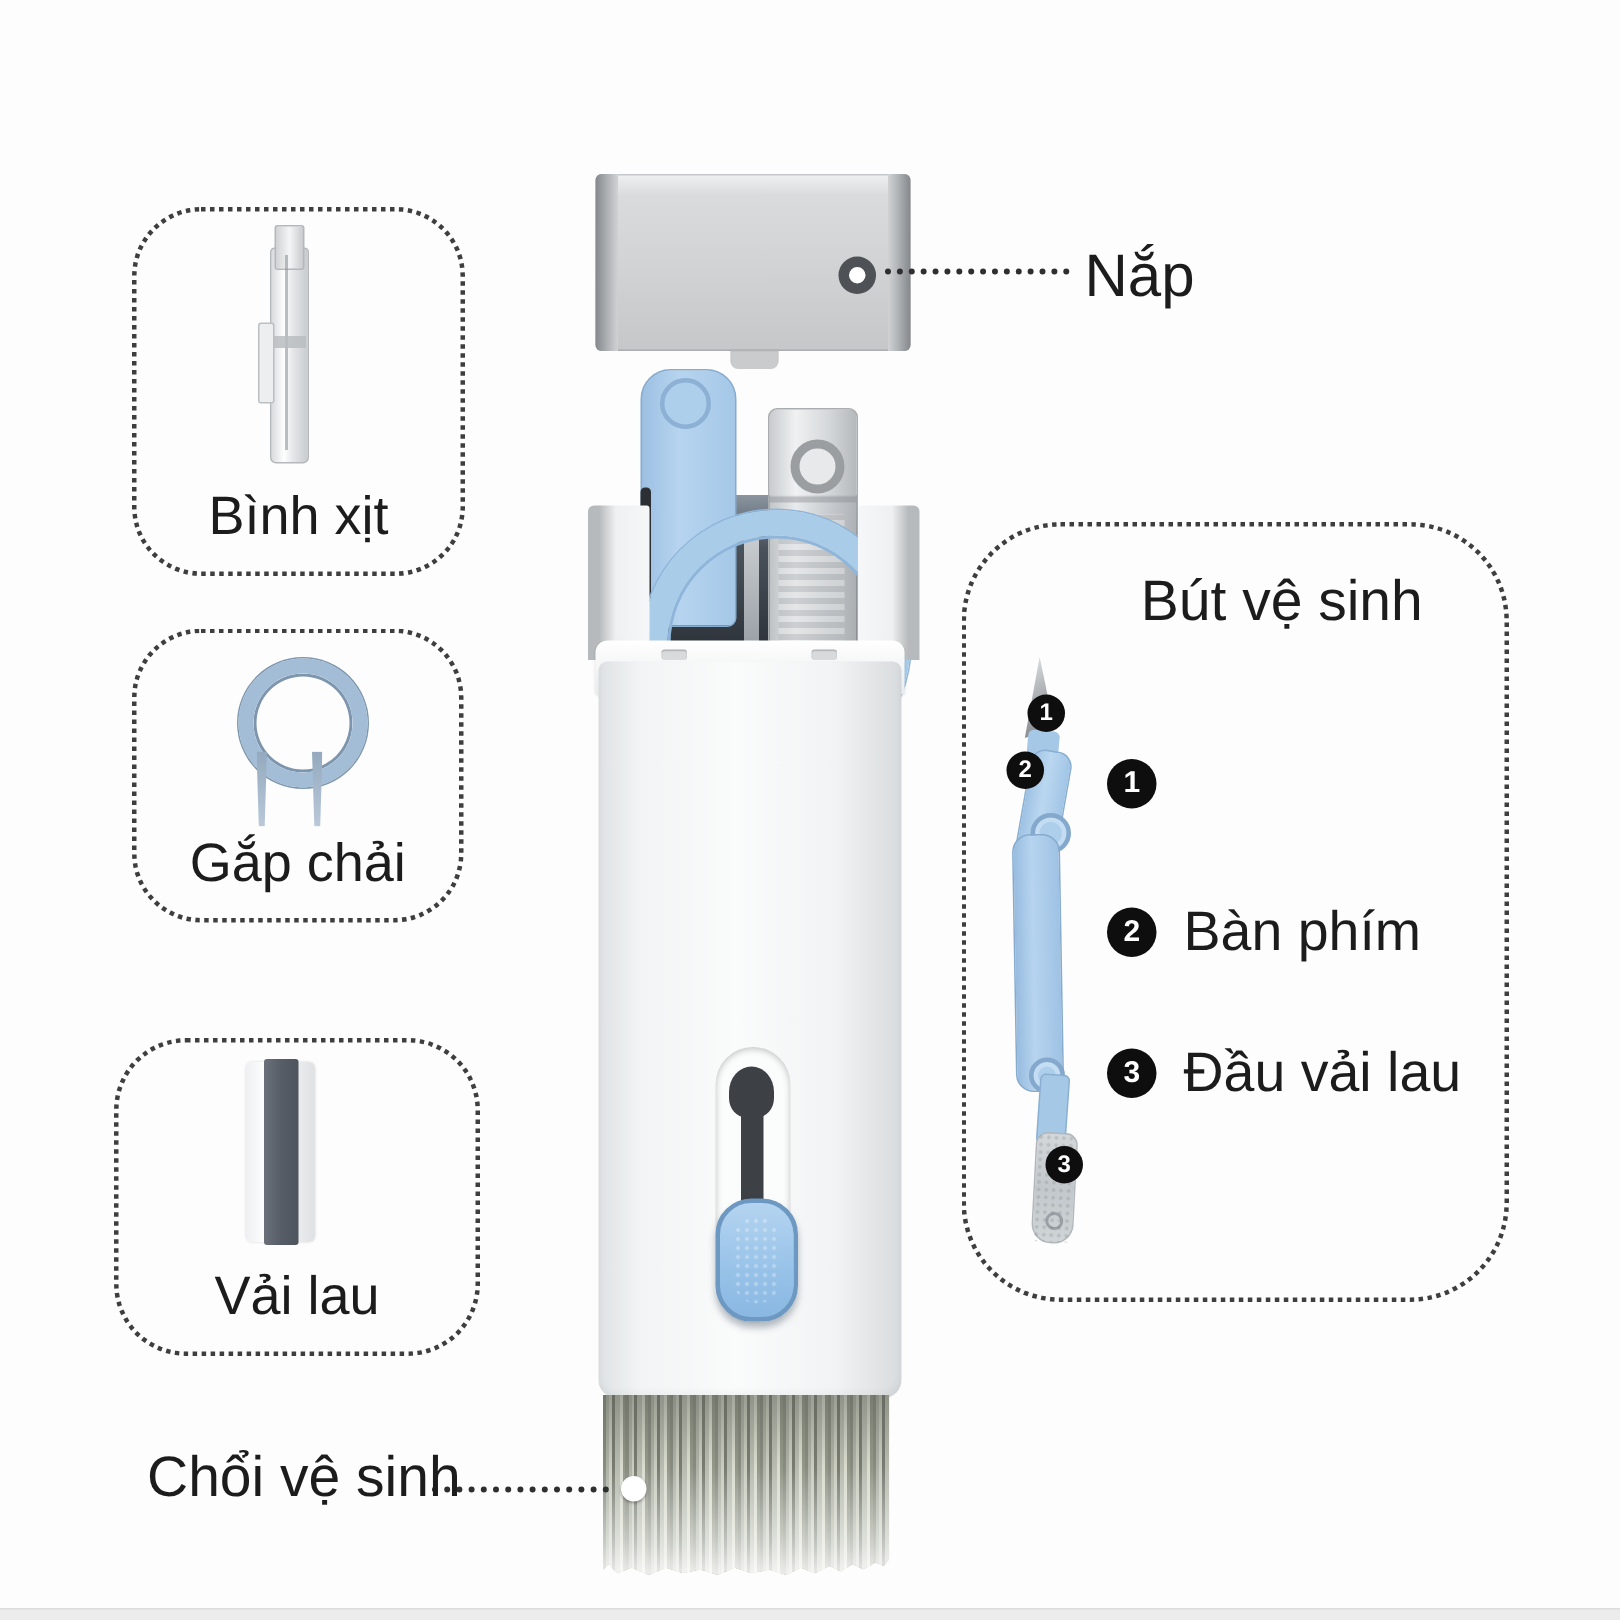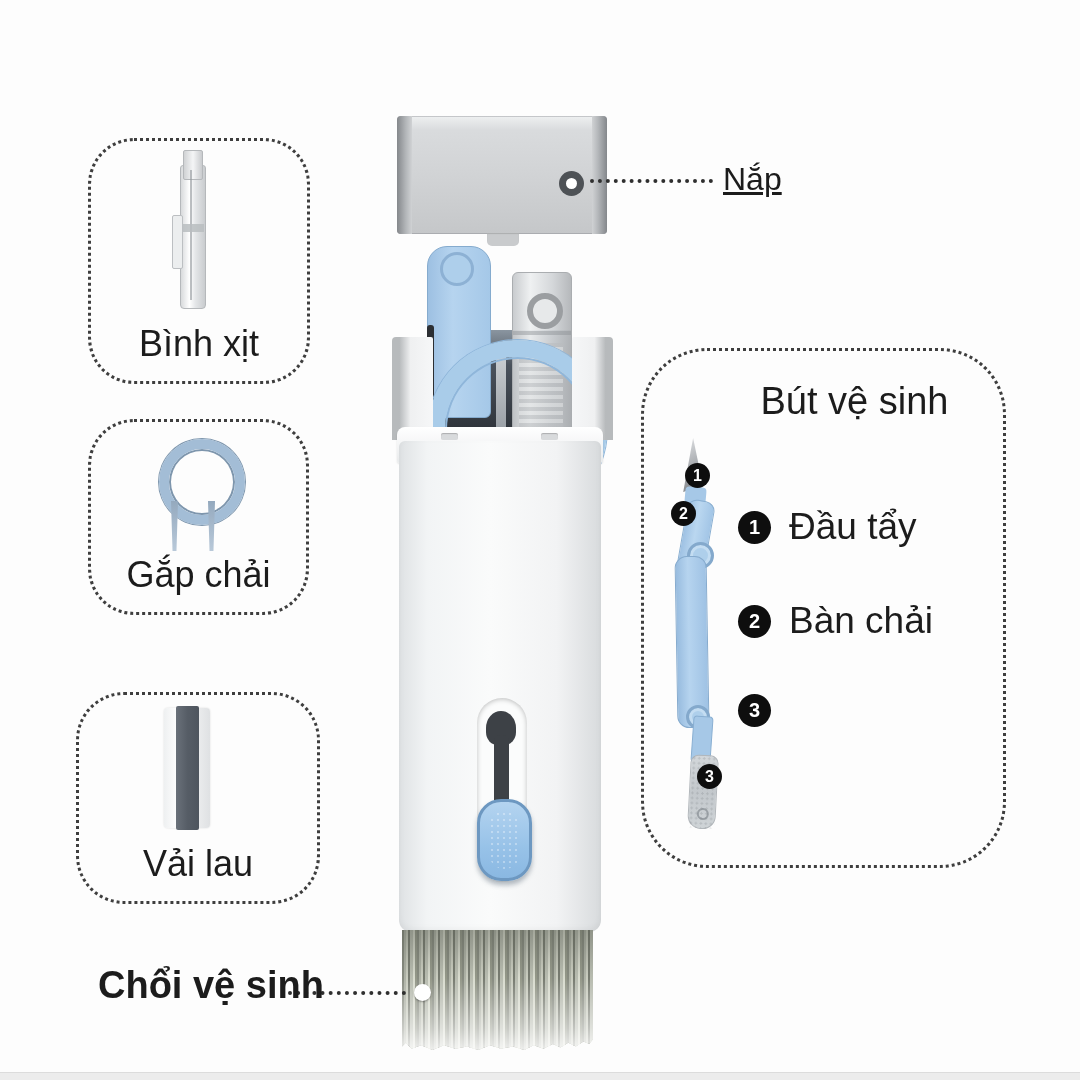--- a/index.html
+++ b/index.html
@@ -133,21 +133,21 @@
 <div class="stage">
 
   <div class="abs cap-face"></div>
   <div class="abs cap-strip-l"></div>
   <div class="abs cap-strip-r"></div>
   <div class="abs cap-ring">
       <div class="hole"></div>
     </div>
   <div class="abs cap-tab"></div>
   <div class="dots" style="left:590px;top:179px;width:123px;"></div>
-  <div class="txt" style="left:723px;top:162px;font-size:32px;text-decoration:underline;">Nắp</div>
+  <div class="txt" style="left:723px;top:162px;font-size:40px;">Nắp</div>
 
   <div class="abs tray-interior"></div>
   <div class="abs tray-divider"></div>
   <div class="abs tool-spray">
     <div class="pump"></div>
     <div class="line"></div>
     <div class="mesh"></div>
   </div>
   <div class="abs tool-pen-top">
     <div class="hinge"></div>
@@ -164,21 +164,21 @@
   <div class="abs body-shell"></div>
 
   <div class="abs recess"></div>
   <div class="abs key-head"></div>
   <div class="abs key-stem"></div>
   <div class="abs slider"></div>
 
   <div class="abs bristles"></div>
   <div class="anchor-dot" style="left:414px;top:984px;"></div>
   <div class="dots" style="left:288px;top:991px;width:118px;"></div>
-  <div class="txt" style="left:98px;top:965px;font-size:38px;font-weight:bold;">Chổi vệ sinh</div>
+  <div class="txt" style="left:98px;top:965px;font-size:38px;">Chổi vệ sinh</div>
 
   <div class="callout" style="left:88px;top:138px;width:216px;height:240px;">
     <div class="label">Bình xịt</div>
   </div>
   <div class="abs bottle-body"></div>
   <div class="abs bottle-cap"></div>
   <div class="abs bottle-tube"></div>
   <div class="abs bottle-ring"></div>
   <div class="abs bottle-tab"></div>
 
@@ -208,24 +208,24 @@
   <div class="abs pen-stem"></div>
   <div class="abs pen-cloth">
       <div class="hole"></div>
     </div>
   <div class="badge small" style="left:685px;top:463px;">1</div>
   <div class="badge small" style="left:671px;top:501px;">2</div>
   <div class="badge small" style="left:697px;top:764px;">3</div>
 
   <div class="list-row" style="left:738px;top:506px;">
     <div class="badge">1</div>
-    <div class="item-label">Đầu tẩy</div>
   </div>
   <div class="list-row" style="left:738px;top:600px;">
     <div class="badge">2</div>
-    <div class="item-label">Bàn chải</div>
+    <div class="item-label">Bàn phím</div>
   </div>
   <div class="list-row" style="left:738px;top:694px;">
     <div class="badge">3</div>
+    <div class="item-label">Đầu vải lau</div>
   </div>
 
   <div class="abs bottom-band"></div>
 </div>
 
 </body></html>

